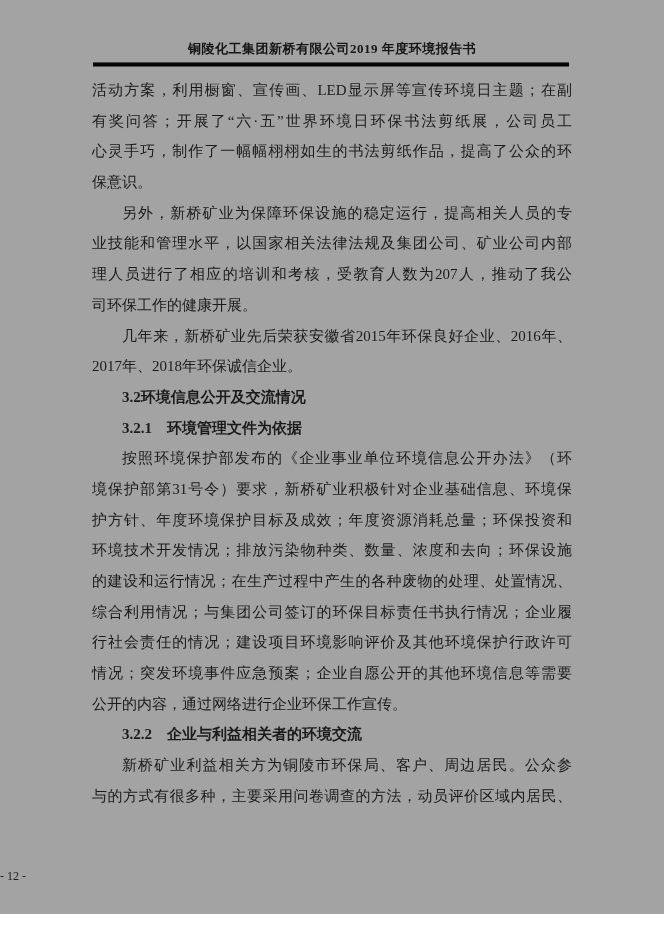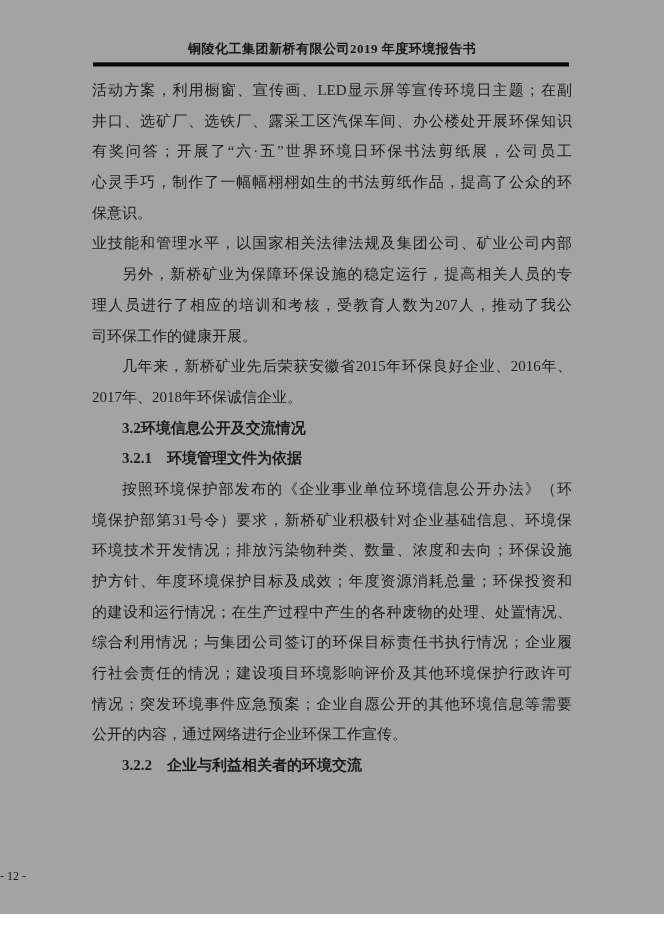--- a/index.html
+++ b/index.html
@@ -71,37 +71,38 @@
   }
 </style>
 </head>
 <body>
 
 <div class="page">
   <div class="page-header">铜陵化工集团新桥有限公司2019 年度环境报告书</div>
   <div class="header-rule"></div>
   <div class="doc-body" id="doc-body">
       <div class="line">活动方案，利用橱窗、宣传画、LED显示屏等宣传环境日主题；在副</div>
-      <div class="line">井口、选矿厂、选铁厂、露采工区汽保车间、办公楼处开展环保知识</div>
       <div class="line">有奖问答；开展了“六·五”世界环境日环保书法剪纸展，公司员工</div>
       <div class="line">心灵手巧，制作了一幅幅栩栩如生的书法剪纸作品，提高了公众的环</div>
       <div class="line last">保意识。</div>
+      <div class="line indent">另外，新桥矿业为保障环保设施的稳定运行，提高相关人员的专</div>
       <div class="line">业技能和管理水平，以国家相关法律法规及集团公司、矿业公司内部</div>
-      <div class="line indent">另外，新桥矿业为保障环保设施的稳定运行，提高相关人员的专</div>
       <div class="line">理人员进行了相应的培训和考核，受教育人数为207人，推动了我公</div>
       <div class="line last">司环保工作的健康开展。</div>
       <div class="line indent">几年来，新桥矿业先后荣获安徽省2015年环保良好企业、2016年、</div>
       <div class="line last">2017年、2018年环保诚信企业。</div>
       <div class="line heading">3.2环境信息公开及交流情况</div>
       <div class="line heading">3.2.1　环境管理文件为依据</div>
       <div class="line indent">按照环境保护部发布的《企业事业单位环境信息公开办法》（环</div>
       <div class="line">境保护部第31号令）要求，新桥矿业积极针对企业基础信息、环境保</div>
+      <div class="line">护方针、年度环境保护目标及成效；年度资源消耗总量；环保投资和</div>
       <div class="line">环境技术开发情况；排放污染物种类、数量、浓度和去向；环保设施</div>
-      <div class="line">护方针、年度环境保护目标及成效；年度资源消耗总量；环保投资和</div>
       <div class="line">的建设和运行情况；在生产过程中产生的各种废物的处理、处置情况、</div>
       <div class="line">综合利用情况；与集团公司签订的环保目标责任书执行情况；企业履</div>
       <div class="line">行社会责任的情况；建设项目环境影响评价及其他环境保护行政许可</div>
       <div class="line">情况；突发环境事件应急预案；企业自愿公开的其他环境信息等需要</div>
       <div class="line last">公开的内容，通过网络进行企业环保工作宣传。</div>
       <div class="line heading">3.2.2　企业与利益相关者的环境交流</div>
+      <div class="line indent">新桥矿业利益相关方为铜陵市环保局、客户、周边居民。公众参</div>
+      <div class="line">与的方式有很多种，主要采用问卷调查的方法，动员评价区域内居民、</div>
     </div>
   <div class="page-footer">- 12 -</div>
 </div>
 
 </body></html>

